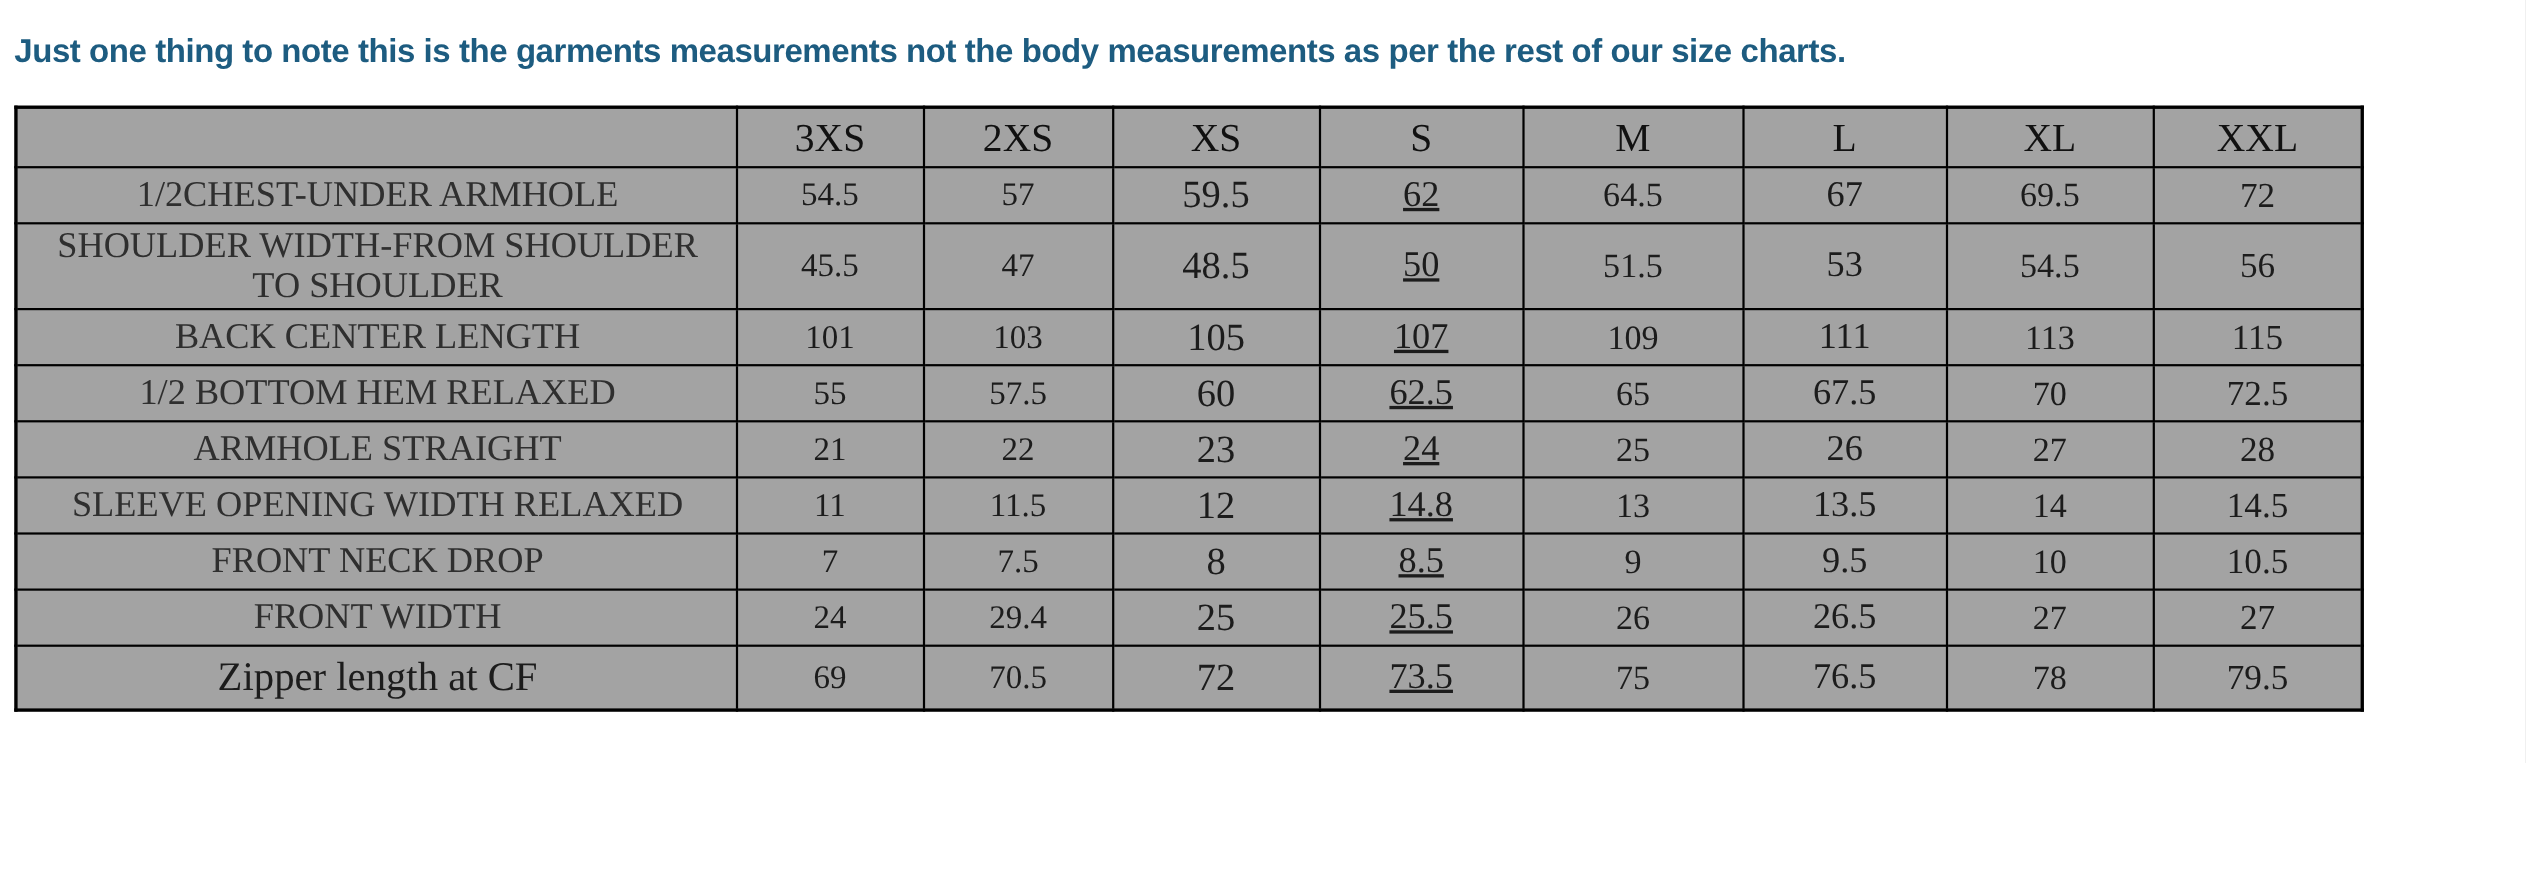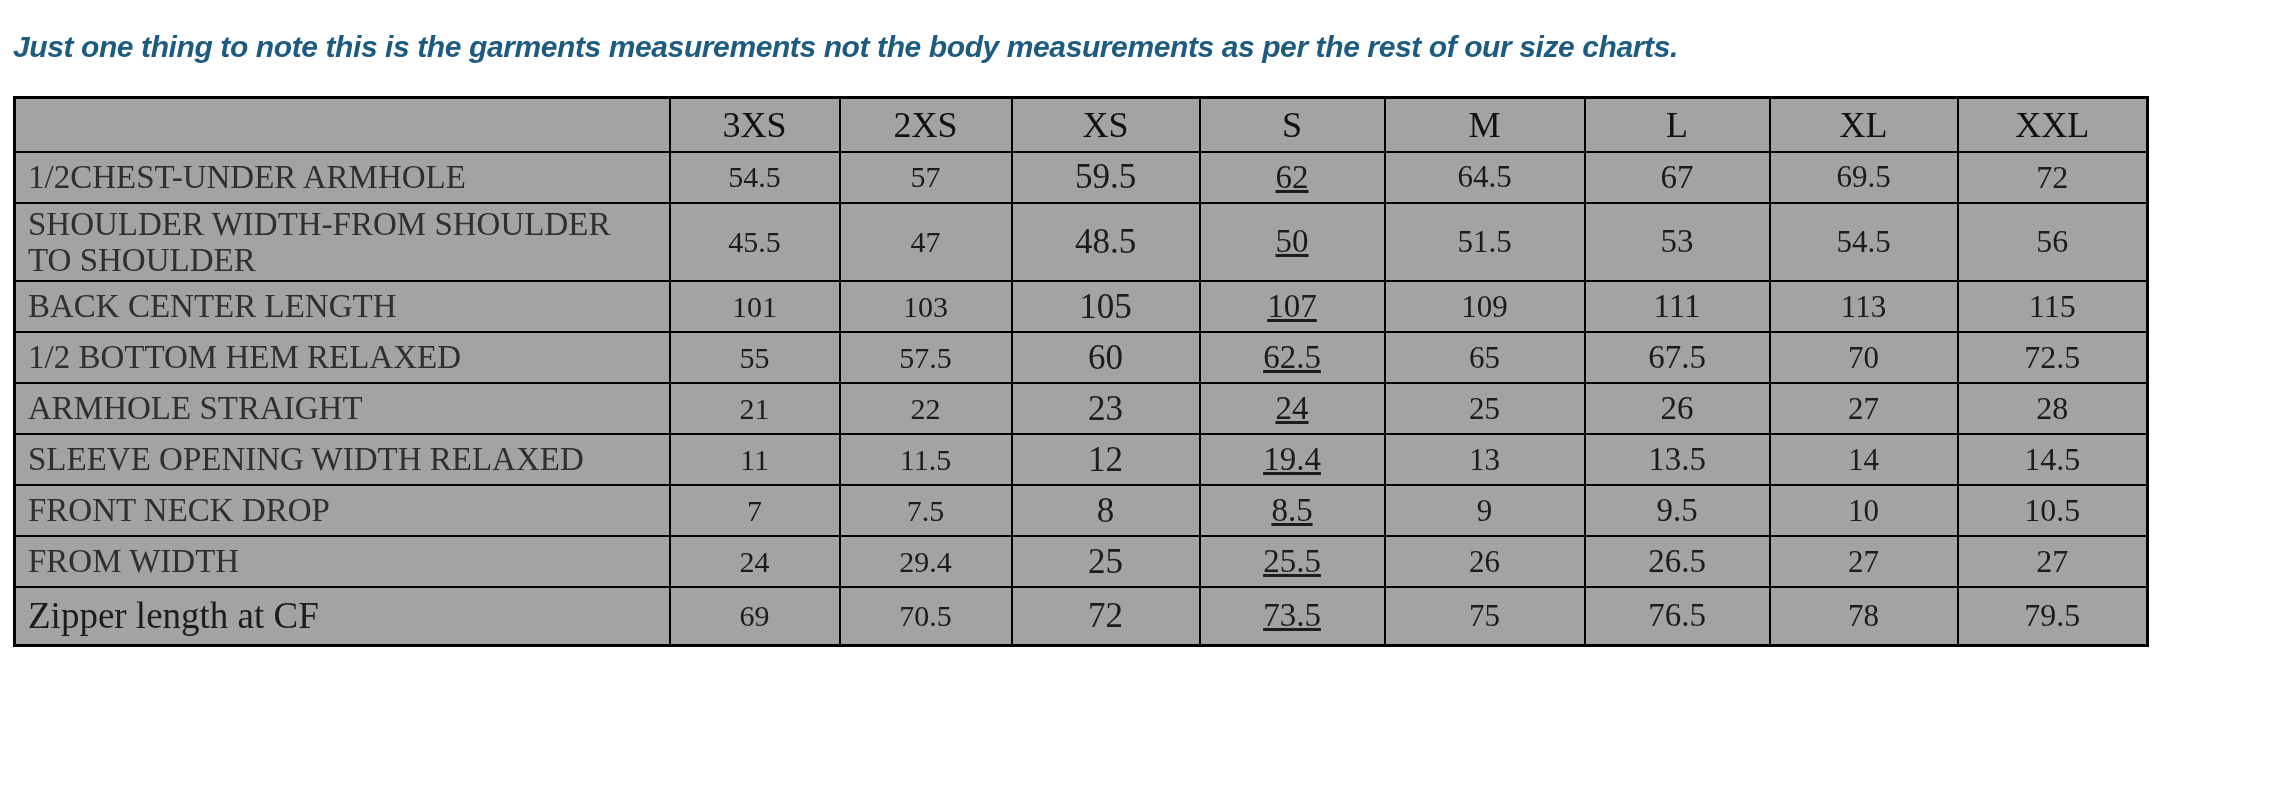--- a/index.html
+++ b/index.html
@@ -11,21 +11,20 @@
     overflow: hidden;
     font-family: "Liberation Serif", serif;
   }
   .note {
     margin: 30px 0 0 13px;
     font-family: "Liberation Sans", sans-serif;
     font-weight: bold;
     font-size: 30px;
     letter-spacing: -0.4px;
     color: #1d5c80;
-    font-style: italic;
   }
   table.size-chart {
     border-collapse: collapse;
     table-layout: fixed;
     margin: 32px 0 0 13px;
     border: 3px solid #000;
     background: #a3a3a3;
   }
   table.size-chart th,
   table.size-chart td {
@@ -39,21 +38,21 @@
   thead tr { height: 54px; }
   tbody tr { height: 51px; }
   tbody tr.row-tall { height: 75px; }
   tbody tr.row-zipper { height: 58px; }
   thead th.size-head {
     font-size: 36px;
     text-align: center;
     color: #111;
   }
   tbody th.label-cell {
-    text-align: left;
+    text-align: center;
     padding: 2px 10px 2px 12px;
     font-size: 33px;
     line-height: 1.1;
     color: #2f2f2f;
   }
   tbody tr.row-zipper th.label-cell { font-size: 37px; color: #1c1c1c; }
   td.value-cell {
     text-align: center;
     font-size: 31px;
   }
@@ -155,40 +154,40 @@
         <td class="value-cell col-5">26</td>
         <td class="value-cell col-6">27</td>
         <td class="value-cell col-7">28</td>
       </tr>
       <tr>
     <th class="label-cell">SLEEVE OPENING WIDTH RELAXED</th>
 
   <td class="value-cell col-0">11</td>
         <td class="value-cell col-1">11.5</td>
         <td class="value-cell col-2">12</td>
-        <td class="value-cell col-3">19.4</td>
+        <td class="value-cell col-3">14.8</td>
         <td class="value-cell col-4">13</td>
         <td class="value-cell col-5">13.5</td>
         <td class="value-cell col-6">14</td>
         <td class="value-cell col-7">14.5</td>
       </tr>
       <tr>
     <th class="label-cell">FRONT NECK DROP</th>
 
   <td class="value-cell col-0">7</td>
         <td class="value-cell col-1">7.5</td>
         <td class="value-cell col-2">8</td>
         <td class="value-cell col-3">8.5</td>
         <td class="value-cell col-4">9</td>
         <td class="value-cell col-5">9.5</td>
         <td class="value-cell col-6">10</td>
         <td class="value-cell col-7">10.5</td>
       </tr>
       <tr>
-    <th class="label-cell">FROM WIDTH</th>
+    <th class="label-cell">FRONT WIDTH</th>
 
   <td class="value-cell col-0">24</td>
         <td class="value-cell col-1">29.4</td>
         <td class="value-cell col-2">25</td>
         <td class="value-cell col-3">25.5</td>
         <td class="value-cell col-4">26</td>
         <td class="value-cell col-5">26.5</td>
         <td class="value-cell col-6">27</td>
         <td class="value-cell col-7">27</td>
       </tr>

